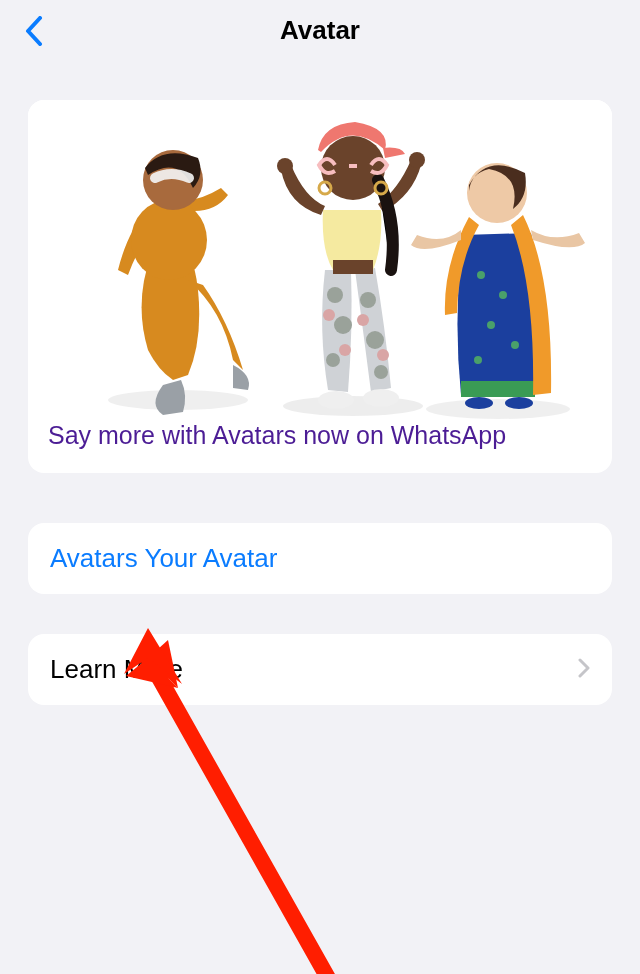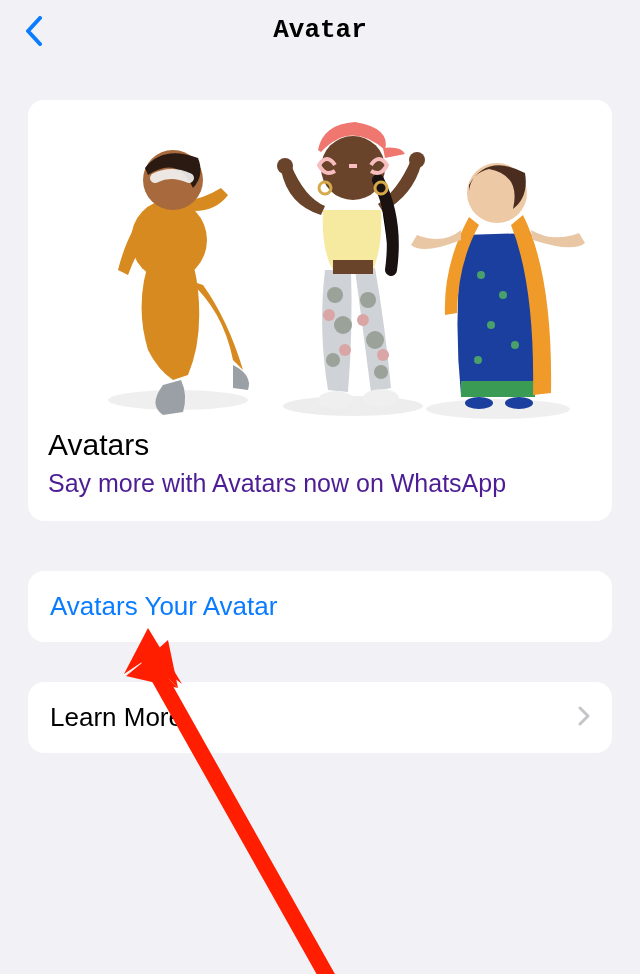--- a/index.html
+++ b/index.html
@@ -11,21 +11,20 @@
       position: relative;
       overflow: hidden;
     }
     .nav {
       position: relative;
       width: 100%;
       height: 60px;
       display: flex;
       align-items: center;
       justify-content: center;
-      font-family: Liberation Mono, monospace;
     }
     .back-btn {
       position: absolute;
       left: 14px;
       top: 12px;
       width: 40px;
       height: 40px;
       display: flex;
       align-items: center;
       justify-content: center;
@@ -200,21 +199,20 @@
         <path d="M58 95 Q20 110 8 100 L14 90 Q40 100 58 85 Z" fill="#e9c6a4"></path>
         <path d="M130 95 Q170 108 182 98 L176 88 Q150 98 128 85 Z" fill="#e9c6a4"></path>
 
         <circle cx="94" cy="48" r="30" fill="#eec9a6"></circle>
         <path d="M66 40 Q84 8 122 28 Q126 52 110 64 Q118 30 86 24 Q68 28 66 46 Z" fill="#4a2d1e"></path>
 
         <ellipse cx="76" cy="258" rx="14" ry="6" fill="#1b3f9e"></ellipse>
           <ellipse cx="116" cy="258" rx="14" ry="6" fill="#1b3f9e"></ellipse>
       </svg>
     </div>
-    <div class="hero-title">Avatars</div>
     <div class="hero-sub">Say more with Avatars now on WhatsApp</div>
   </div>
 
   <div class="card row-card">
     <span class="row-label-blue">Avatars Your Avatar</span>
   </div>
 
   <div class="card row-card">
     <span class="row-label">Learn More</span>
     <span>

